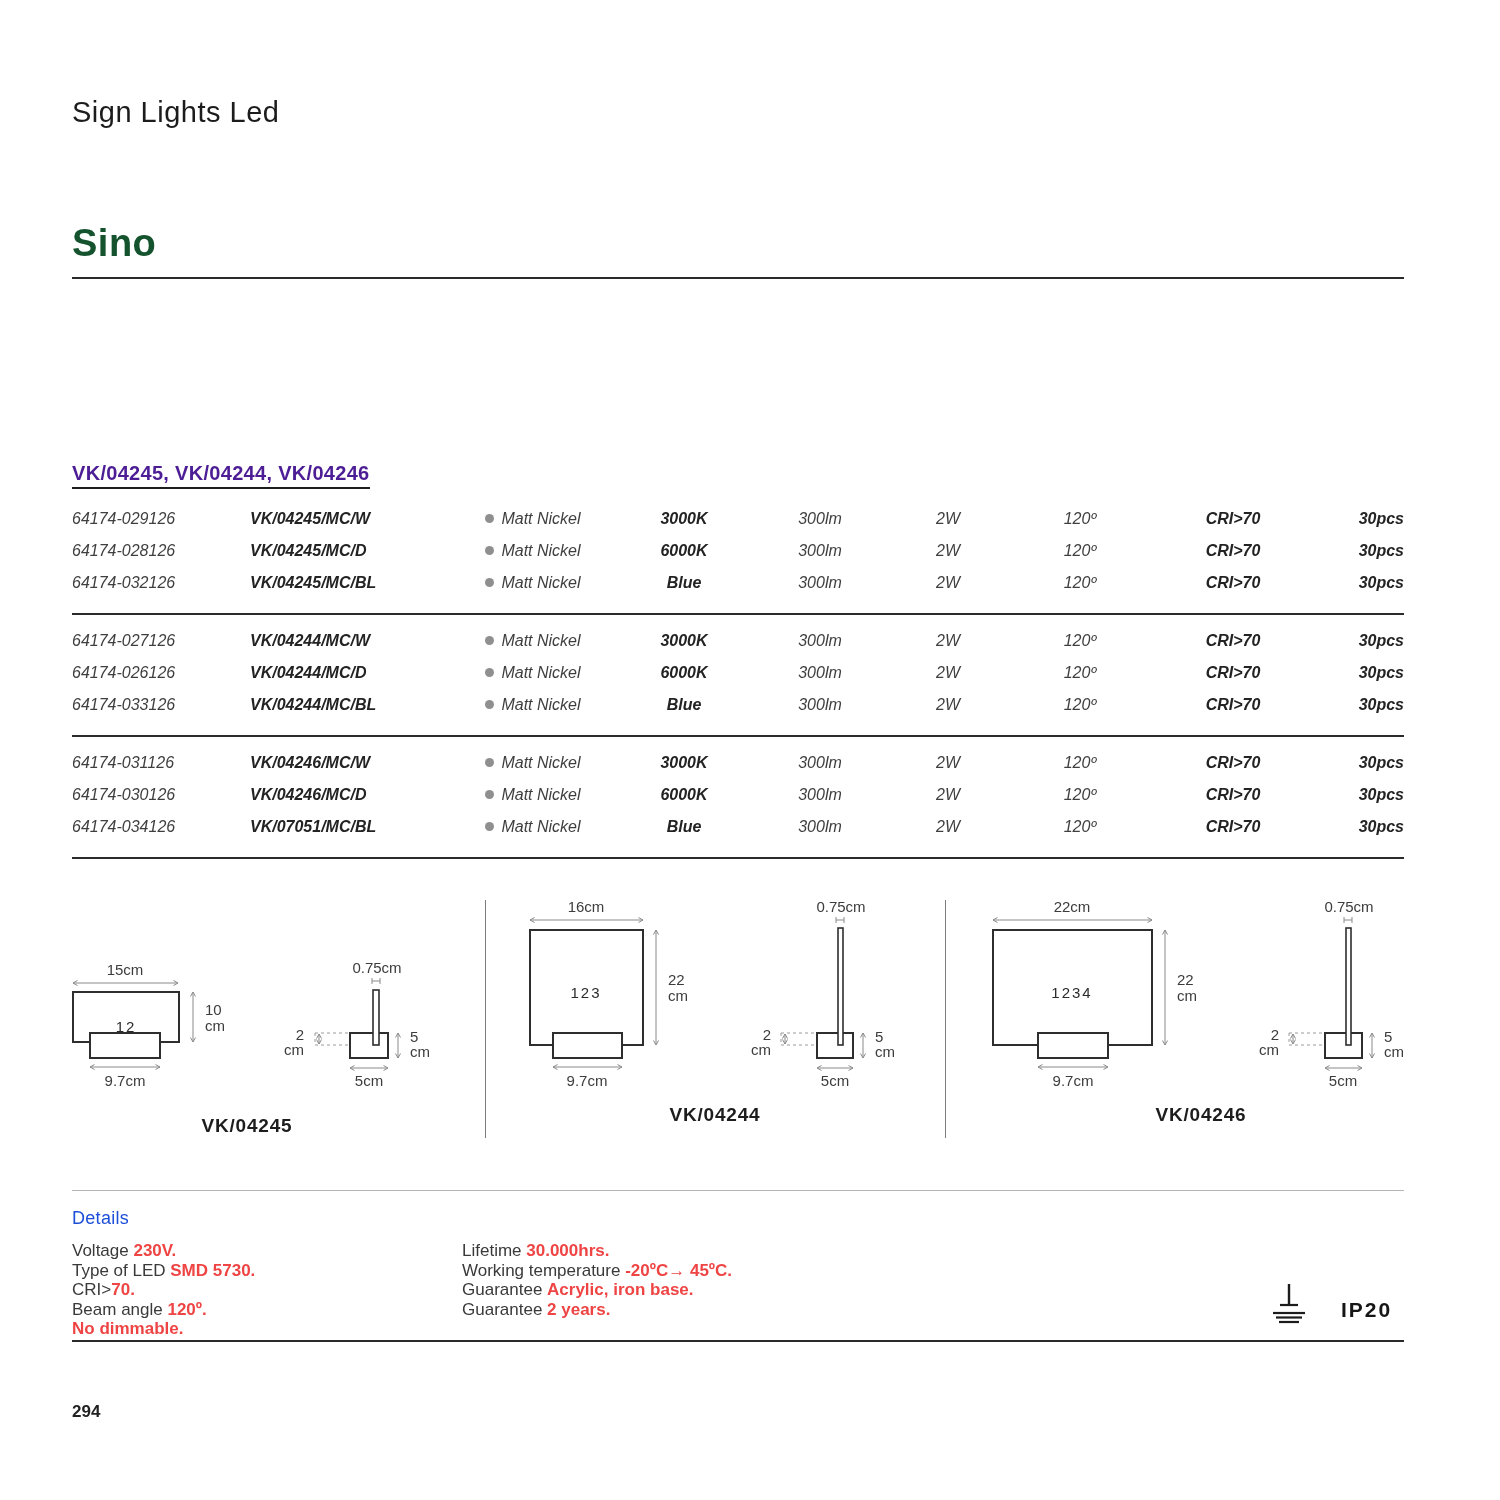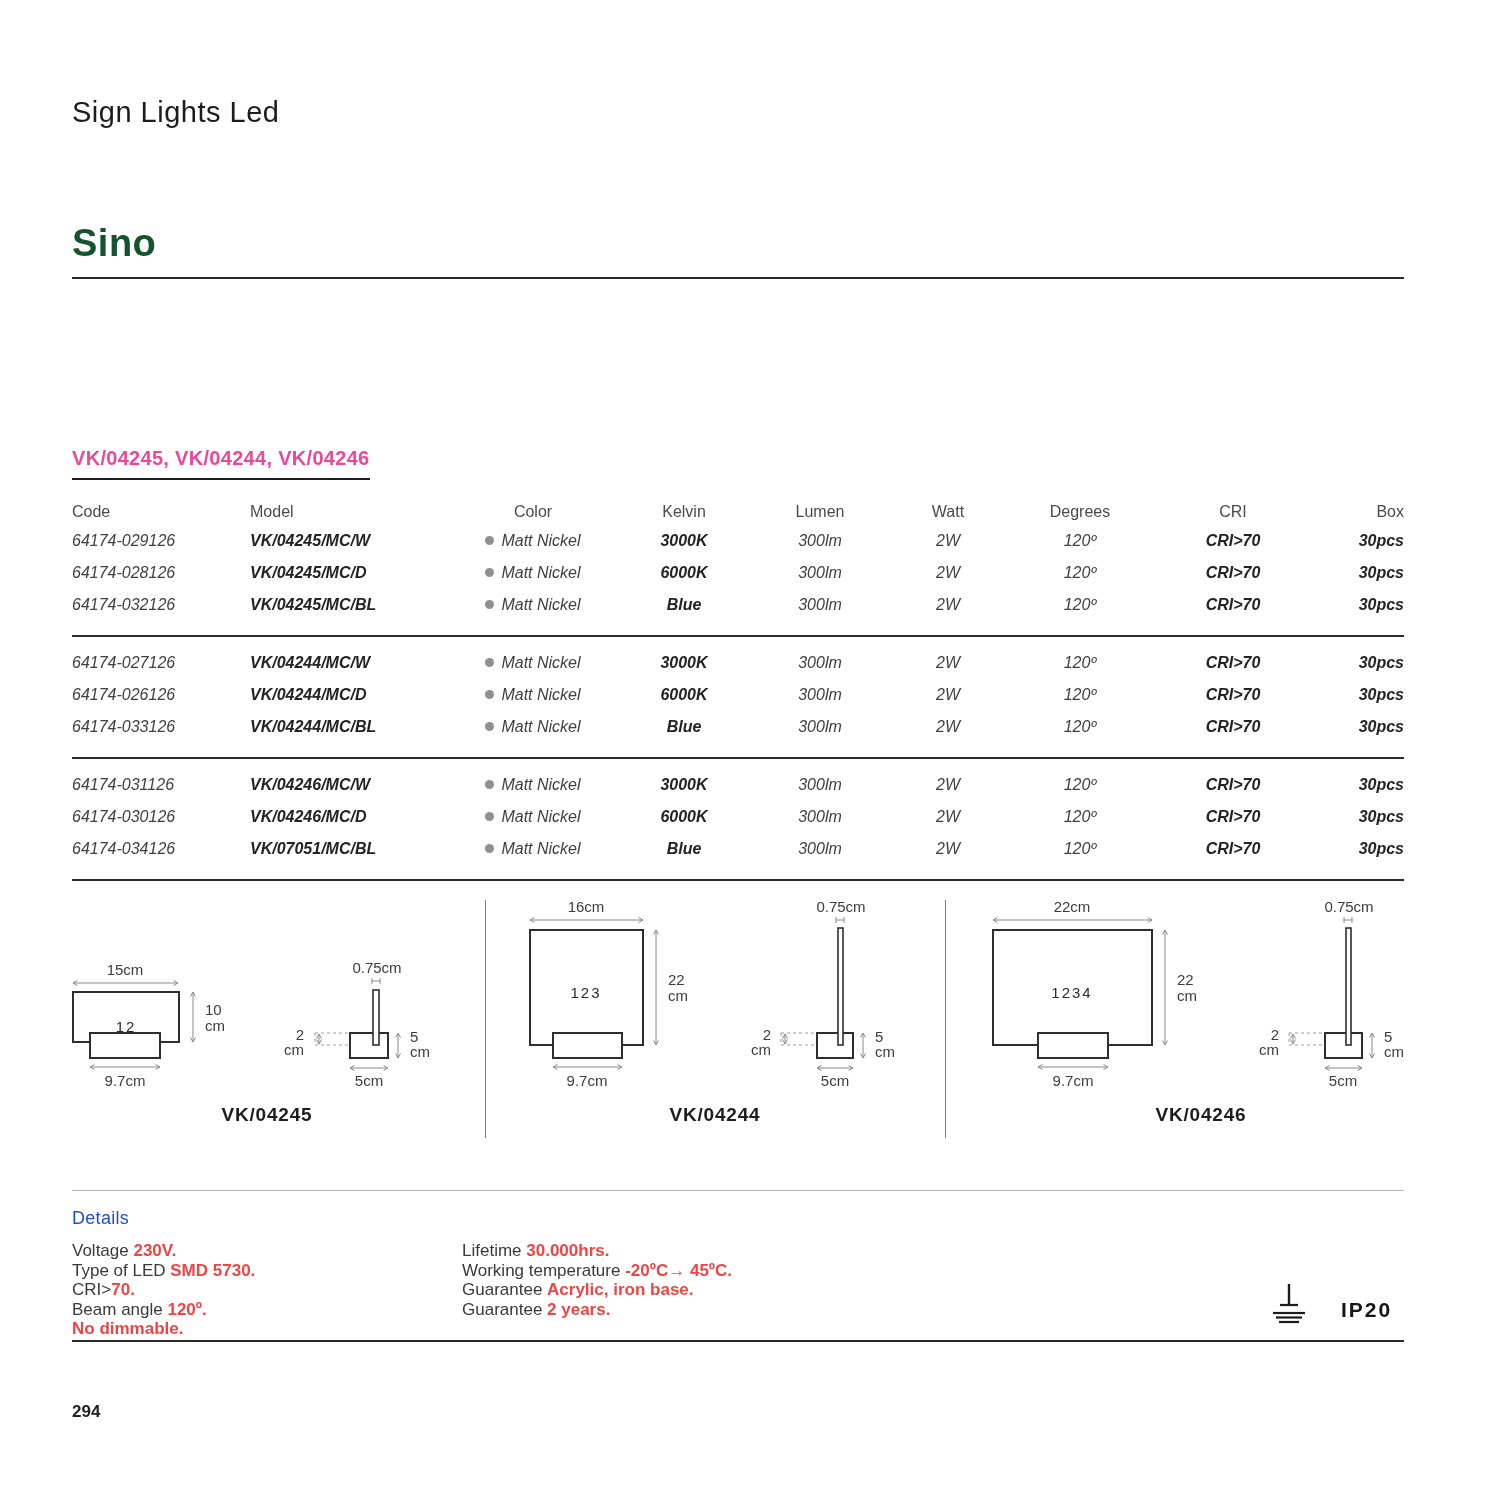--- a/index.html
+++ b/index.html
@@ -7,22 +7,22 @@
         font-family:"Liberation Sans",sans-serif;color:#2b2b2b;overflow:hidden;}
   .abs{position:absolute;}
 
   
   .category{left:72px;top:96px;font-size:29px;font-weight:400;color:#1c1c1c;letter-spacing:.5px;}
   .product{left:72px;top:222px;font-size:38px;font-weight:700;color:#14532d;letter-spacing:.5px;}
   .rule-dark{left:72px;width:1332px;height:2px;background:#2a2a2a;}
   .rule-light{left:72px;width:1332px;height:1px;background:#b5b5b5;}
 
   
-  .tbl-title{left:72px;top:447px;font-size:20px;font-weight:700;color:#ec4899;
-             border-bottom:2px solid #1d1d1d;padding-bottom:8px;letter-spacing:.3px;}
+  .tbl-title{left:72px;top:462px;font-size:20px;font-weight:700;color:#4c1d95;
+             border-bottom:2px solid #1d1d1d;padding-bottom:2px;letter-spacing:.3px;}
   .tbl{left:72px;top:501px;width:1332px;font-size:16px;color:#3f3f3f;}
   .trow{display:grid;grid-template-columns:178px 210px 146px 156px 116px 140px 124px 182px 80px;
         align-items:center;height:32px;}
   .thead{height:22px;color:#4a4a4a;}
   .trow>div:nth-child(1),.trow>div:nth-child(2){text-align:left;}
   .trow>div:nth-child(3),.trow>div:nth-child(4),.trow>div:nth-child(5),
   .trow>div:nth-child(6),.trow>div:nth-child(7),.trow>div:nth-child(8){text-align:center;}
   .trow>div:nth-child(9){text-align:right;}
   .b{font-weight:700;color:#232323;}
   .tgroup{padding:2px 0 8px 0;font-style:italic;}
@@ -53,31 +53,20 @@
 
 <div class="page">
 
   <div class="abs category">Sign Lights Led</div>
   <div class="abs product">Sino</div>
   <div class="abs rule-dark" style="top:277px;"></div>
 
   <div class="abs tbl-title">VK/04245, VK/04244, VK/04246</div>
 
   <div class="abs tbl">
-    <div class="trow thead">
-      <div>Code</div>
-      <div>Model</div>
-      <div>Color</div>
-      <div>Kelvin</div>
-      <div>Lumen</div>
-      <div>Watt</div>
-      <div>Degrees</div>
-      <div>CRI</div>
-      <div>Box</div>
-    </div>
 
     <div class="tgroup">
       <div class="trow">
         <div>64174-029126</div>
         <div class="b">VK/04245/MC/W</div>
         <div><span class="dot"></span><span>Matt Nickel</span></div>
         <div class="b">3000K</div>
         <div>300lm</div>
         <div>2W</div>
         <div>120º</div>
@@ -283,21 +272,21 @@
     <text x="334" y="160" text-anchor="end">cm</text>
     <rect class="shape" x="380" y="138" width="37" height="25"></rect>
     <rect class="rod" x="401" y="33" width="5" height="117"></rect>
     <line class="dimline" x1="427" y1="138" x2="427" y2="163" marker-start="url(#a3)" marker-end="url(#a3)"></line>
     <text x="439" y="147">5</text>
     <text x="439" y="162">cm</text>
     <line class="dimline" x1="380" y1="173" x2="417" y2="173" marker-start="url(#a3)" marker-end="url(#a3)"></line>
     <text x="398" y="191" text-anchor="middle">5cm</text>
   </svg>
 
-  <div class="abs caption" style="left:267px;">VK/04245</div>
+  <div class="abs caption" style="left:247px;margin-top:11px;">VK/04245</div>
   <div class="abs caption" style="left:715px;">VK/04244</div>
   <div class="abs caption" style="left:1201px;">VK/04246</div>
 
   <div class="abs rule-light" style="top:1190px;"></div>
   <div class="abs details-label">Details</div>
 
   <div class="abs detail-col" style="left:72px;">
     <div><span>Voltage </span><span class="b">230V.</span></div>
     <div><span>Type of LED </span><span class="b">SMD 5730.</span></div>
     <div><span>CRI&gt;</span><span class="b">70.</span></div>

